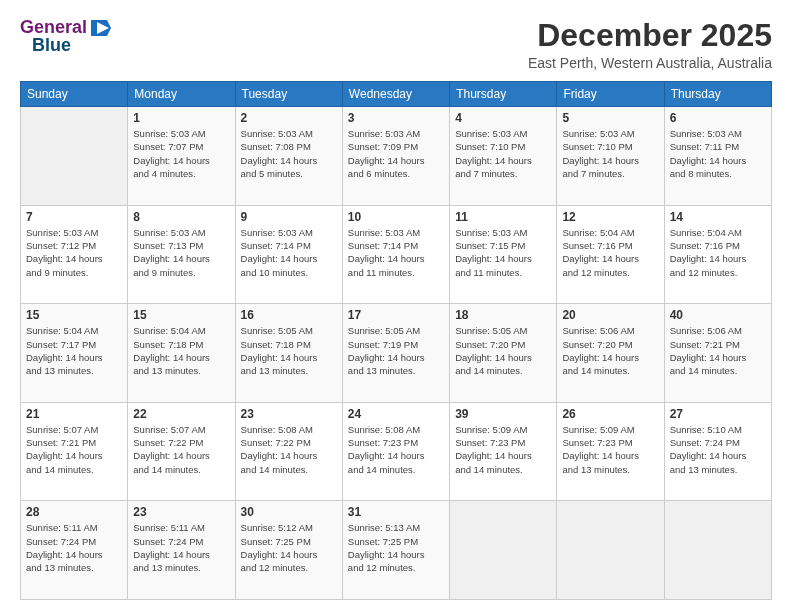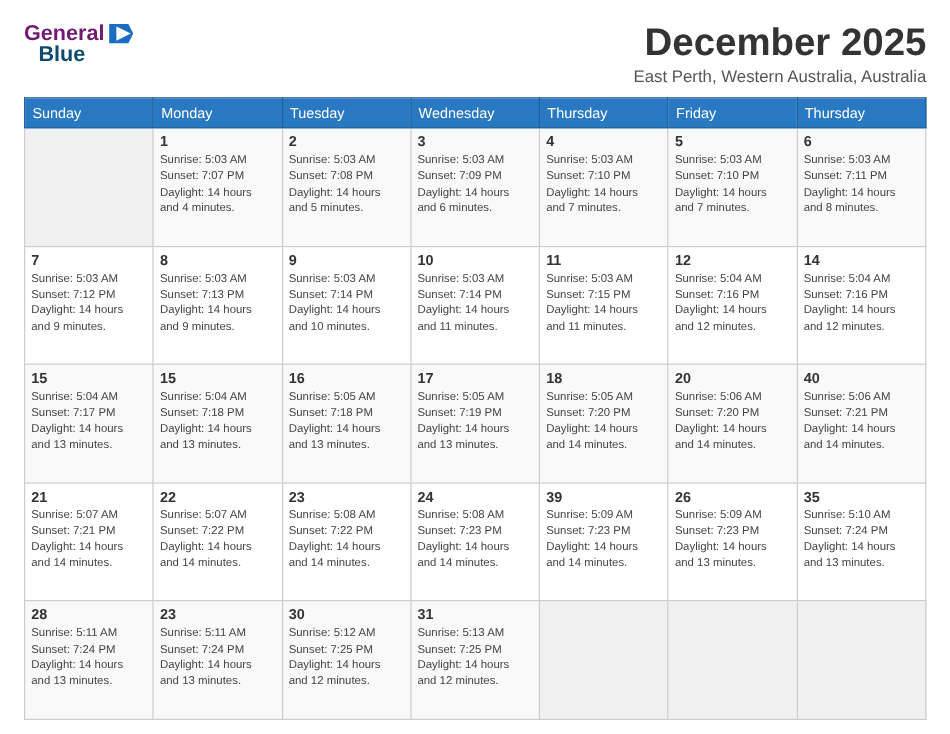--- a/index.html
+++ b/index.html
@@ -235,21 +235,21 @@
           </td>
           <td>
             <span class="day-num">39</span>
             <div class="day-info">Sunrise: 5:09 AM<br>Sunset: 7:23 PM<br>Daylight: 14 hours<br>and 14 minutes.</div>
           </td>
           <td>
             <span class="day-num">26</span>
             <div class="day-info">Sunrise: 5:09 AM<br>Sunset: 7:23 PM<br>Daylight: 14 hours<br>and 13 minutes.</div>
           </td>
           <td>
-            <span class="day-num">35</span>
+            <span class="day-num">27</span>
             <div class="day-info">Sunrise: 5:10 AM<br>Sunset: 7:24 PM<br>Daylight: 14 hours<br>and 13 minutes.</div>
           </td>
         </tr>
         <tr>
           <td>
             <span class="day-num">28</span>
             <div class="day-info">Sunrise: 5:11 AM<br>Sunset: 7:24 PM<br>Daylight: 14 hours<br>and 13 minutes.</div>
           </td>
           <td>
             <span class="day-num">23</span>

